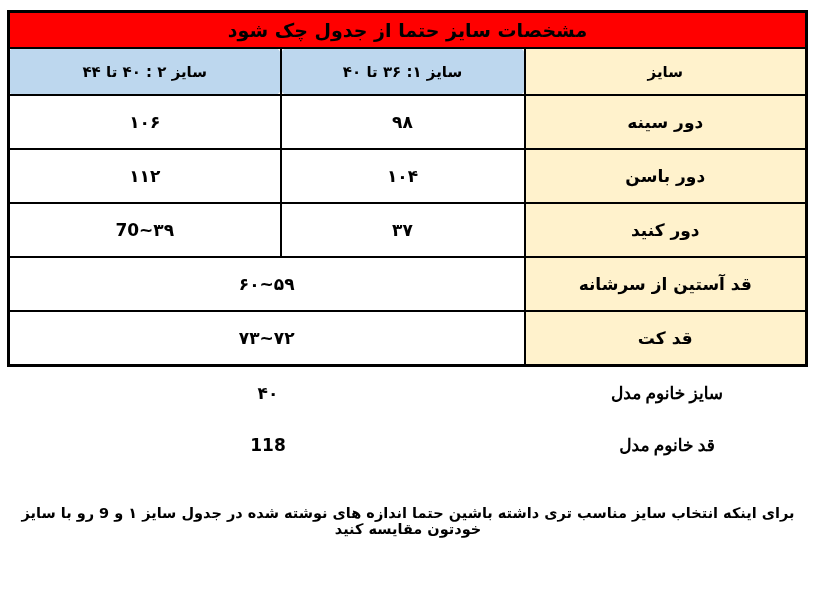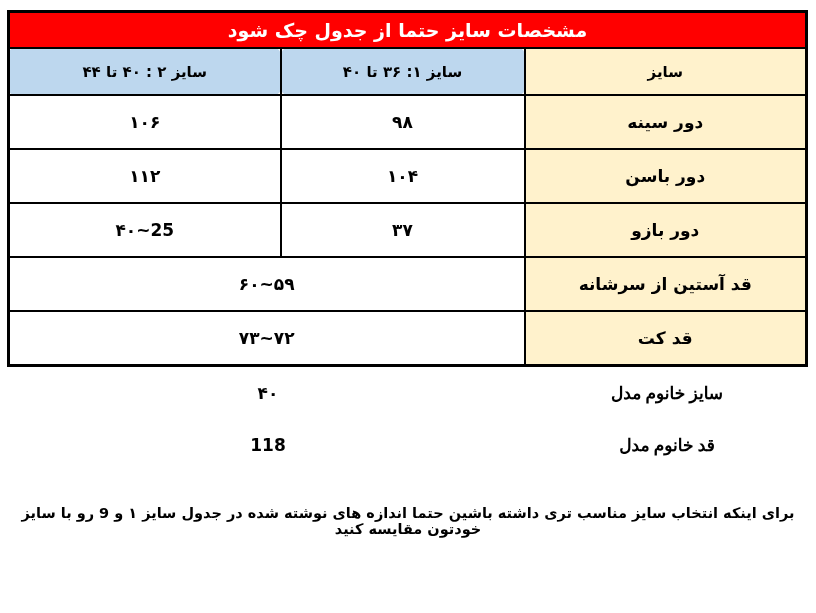--- a/index.html
+++ b/index.html
@@ -29,21 +29,21 @@
     border: 2px solid var(--border, #000);
     text-align: center;
     vertical-align: middle;
     font-weight: bold;
     padding: 0 4px;
     overflow: hidden;
     white-space: nowrap;
   }
   td.banner-red {
     background: var(--banner-red, #ff0000);
-    color: #ffffff;
+    color: #000000;
     height: 34px;
     font-size: 19px;
   }
   td.banner-gray {
     background: var(--banner-gray, #bfbfbf);
     height: 46px;
     font-size: 21px;
   }
   tr.header-row td { height: 45px; font-size: 15px; }
   td.col-label  { background: var(--label-cream, #fff2cc); }
@@ -102,23 +102,23 @@
         <td class="col-label">دور سینه</td>
         <td>۹۸</td>
         <td>۱۰۶</td>
       </tr>
       <tr class="data-row">
         <td class="col-label">دور باسن</td>
         <td>۱۰۴</td>
         <td>۱۱۲</td>
       </tr>
       <tr class="data-row">
-        <td class="col-label">دور بازو</td>
+        <td class="col-label">دور کنید</td>
         <td>۳۷</td>
-        <td>25~۴۰</td>
+        <td>۳۹~70</td>
       </tr>
       <tr class="data-row">
         <td class="col-label">قد آستین از سرشانه</td>
         <td colspan="2">۵۹~۶۰</td>
       </tr>
       <tr class="data-row">
         <td class="col-label">قد کت</td>
         <td colspan="2">۷۲~۷۳</td>
       </tr>
     </tbody>

